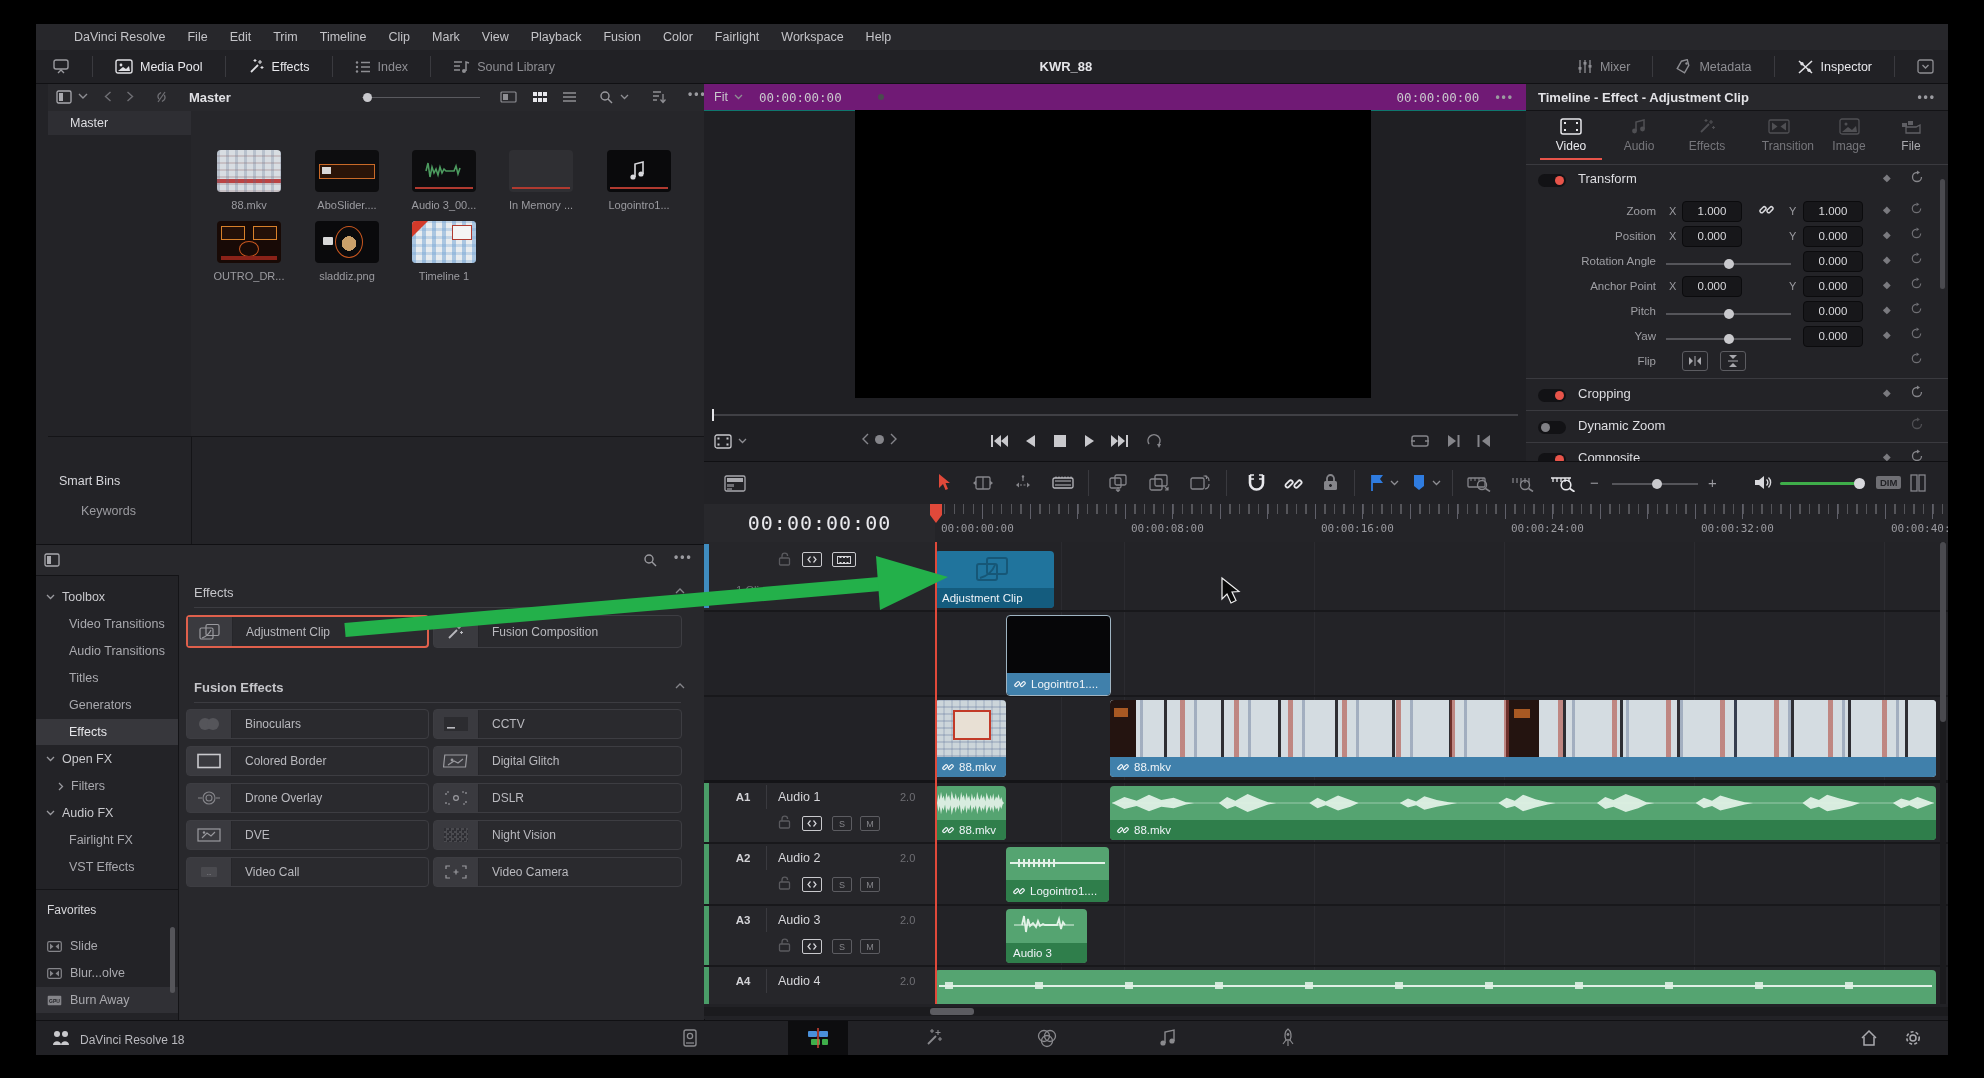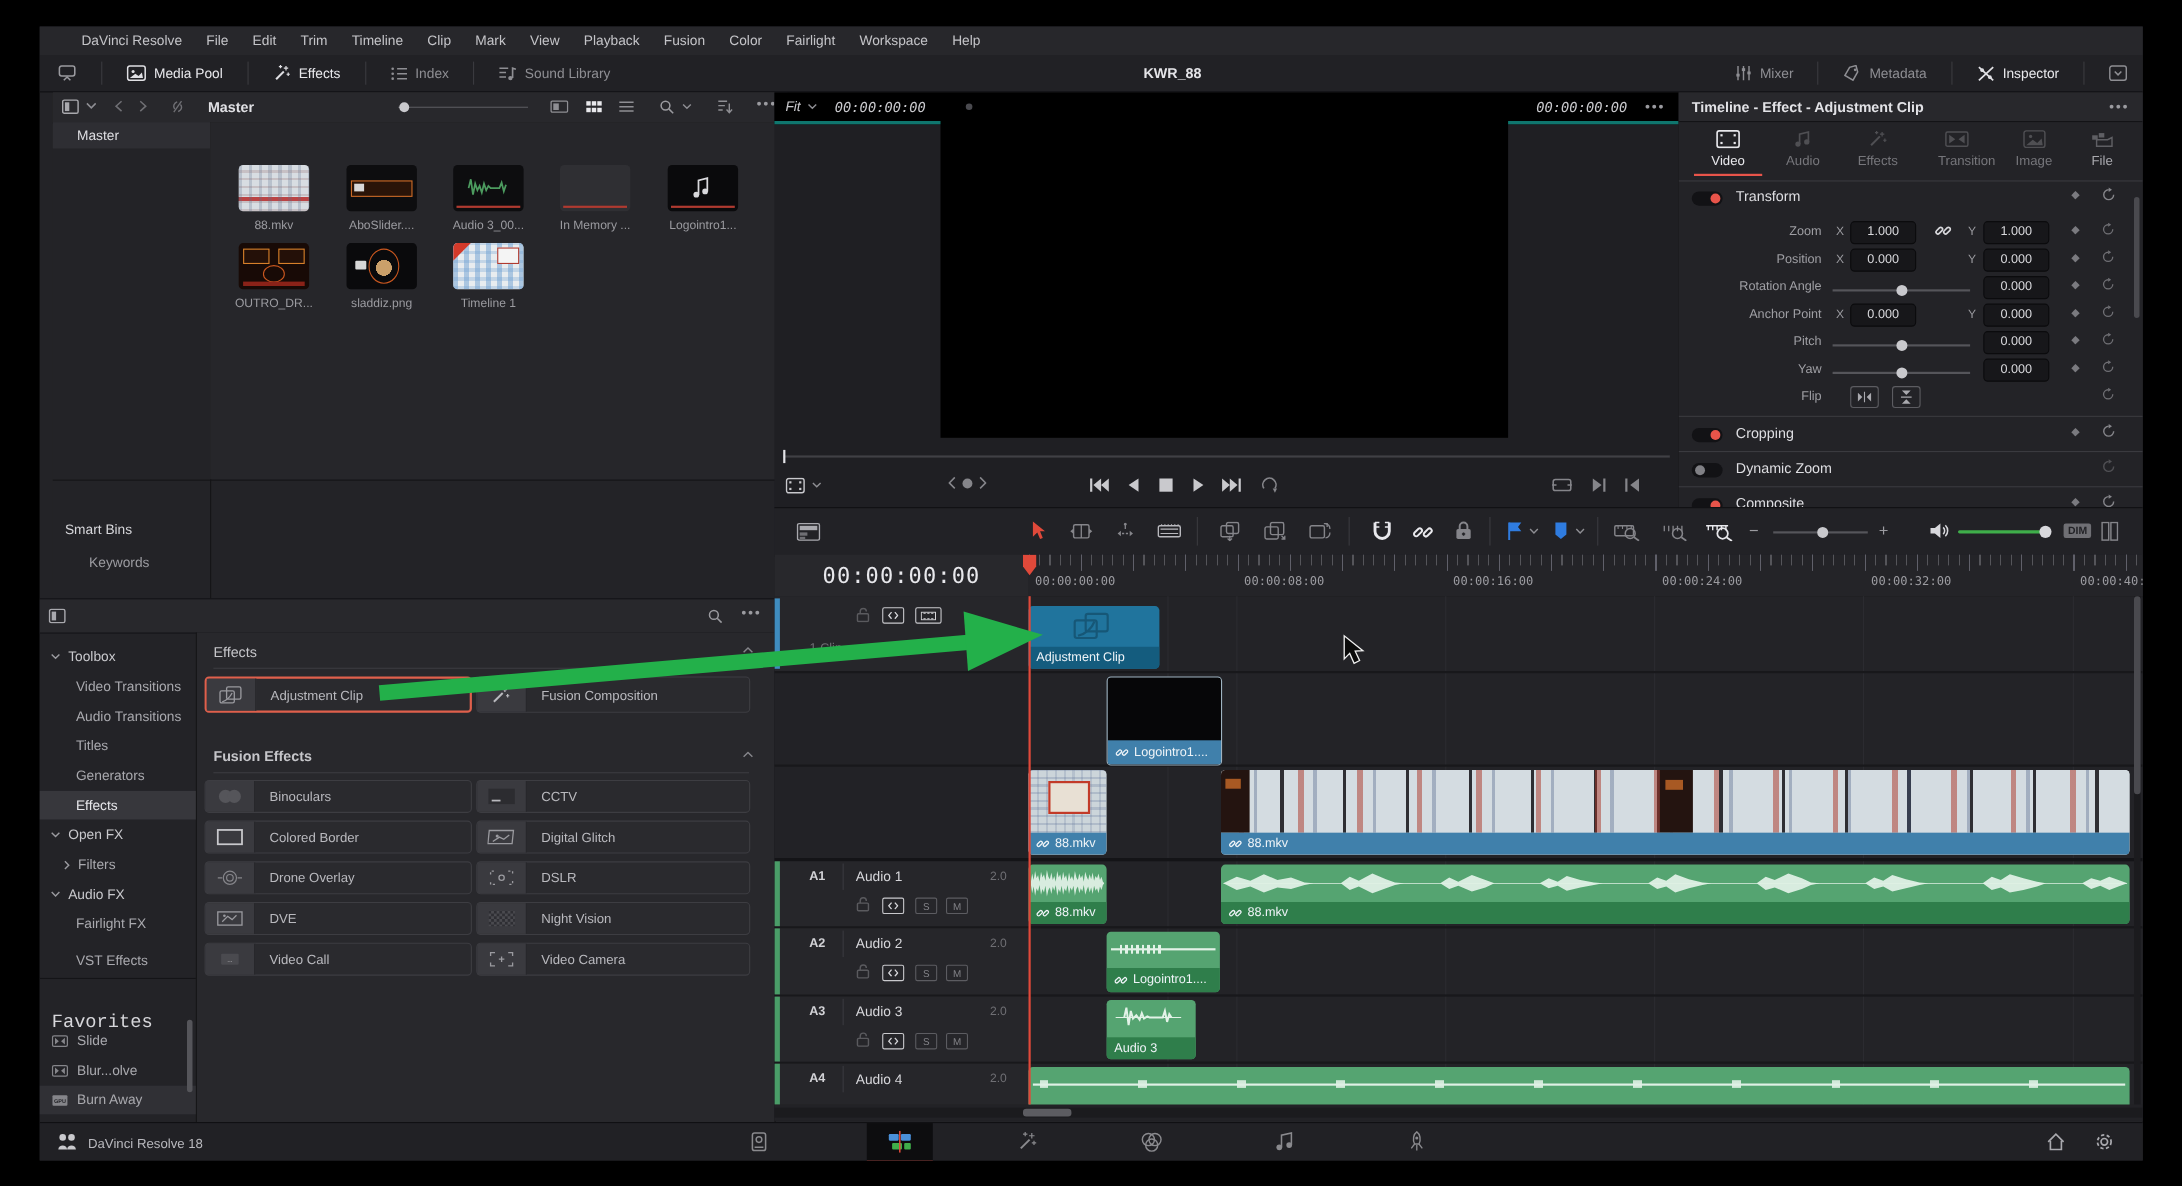--- a/index.html
+++ b/index.html
@@ -350,25 +350,25 @@
           </div>
       <div class="sideitem" style="top:225px;padding-left:10px;color:#c9c9cd;">
             <svg width="9" height="6" viewBox="0 0 9 6" style="margin-right:7px">
               <path d="M1 1 L4.5 4.5 L8 1" fill="none" stroke="#9a9a9f" stroke-width="1.3"></path>
             </svg>
             <span>Audio FX</span>
           </div>
       <div class="sideitem" style="top:252px;padding-left:33px;">
             <span>Fairlight FX</span>
           </div>
-      <div class="sideitem" style="top:279px;padding-left:33px;align-items:flex-end;">
+      <div class="sideitem" style="top:279px;padding-left:33px;">
             <span>VST Effects</span>
           </div>
       <div class="abs" style="left:0;top:314px;width:142px;height:1px;background:#141417;"></div>
-      <div class="abs" style="left:11px;top:346px;font-size:17px;color:#d6d6da;font-family:Liberation Mono, monospace;">Favorites</div>
+      <div class="abs" style="left:11px;top:328px;font-size:12px;color:#d6d6da;">Favorites</div>
       <div class="sideitem" style="top:358px;padding-left:11px;">
             <svg width="15" height="11" viewBox="0 0 15 11" style="margin-right:8px">
               <rect x="0.7" y="0.7" width="13.6" height="9.6" rx="1.5" fill="none" stroke="#85858a" stroke-width="1.2"></rect>
               <path d="M3 2.5 L6.5 5.5 L3 8.5 Z M12 2.5 L8.5 5.5 L12 8.5 Z" fill="#85858a"></path>
             </svg>
             <span>Slide</span>
           </div>
       <div class="sideitem" style="top:385px;padding-left:11px;">
             <svg width="15" height="11" viewBox="0 0 15 11" style="margin-right:8px">
               <rect x="0.7" y="0.7" width="13.6" height="9.6" rx="1.5" fill="none" stroke="#85858a" stroke-width="1.2"></rect>
@@ -507,21 +507,21 @@
                 <path d="M3 5 V2 H7 M19 2 H23 V5 M23 11 V14 H19 M7 14 H3 V11" fill="none" stroke="#9a9a9f" stroke-width="1.2"></path>
                 <path d="M13 5.5 v5 M10.5 8 h5" stroke="#9a9a9f" stroke-width="1.2"></path>
               </svg>
             </div>
             <span class="lb">Video Camera</span>
           </div>
     </div>
   </div>
 
   <div class="abs" style="left:668px;top:60px;width:822px;height:377px;background:#1f1f23;border-right:1px solid #101013;">
-    <div class="abs row" style="left:0;top:0;width:100%;height:26px;background:#000000;border-bottom:3px solid #0f766e;font-style:italic;">
+    <div class="abs row" style="left:0;top:0;width:100%;height:26px;background:#701a75;border-bottom:1px solid #0f766e;">
       <span style="margin-left:10px;font-size:12.5px;color:#c9c9cd;">Fit</span>
       <svg width="9" height="6" viewBox="0 0 9 6" style="margin-left:6px">
             <path d="M1 1 L4.5 4.5 L8 1" fill="none" stroke="#8e8e93" stroke-width="1.3"></path>
           </svg>
       <span class="mono" style="margin-left:16px;font-size:12.5px;color:#c9c9cd;">00:00:00:00</span>
       <span style="margin-left:36px;width:6px;height:6px;border-radius:50%;background:#4a4a4f;display:inline-block;"></span>
       <span style="flex:1"></span>
       <span class="mono" style="font-size:12.5px;color:#c9c9cd;">00:00:00:00</span>
       <span class="t2" style="margin:0 12px 0 16px;letter-spacing:2px;font-weight:bold;">•••</span>
     </div>

